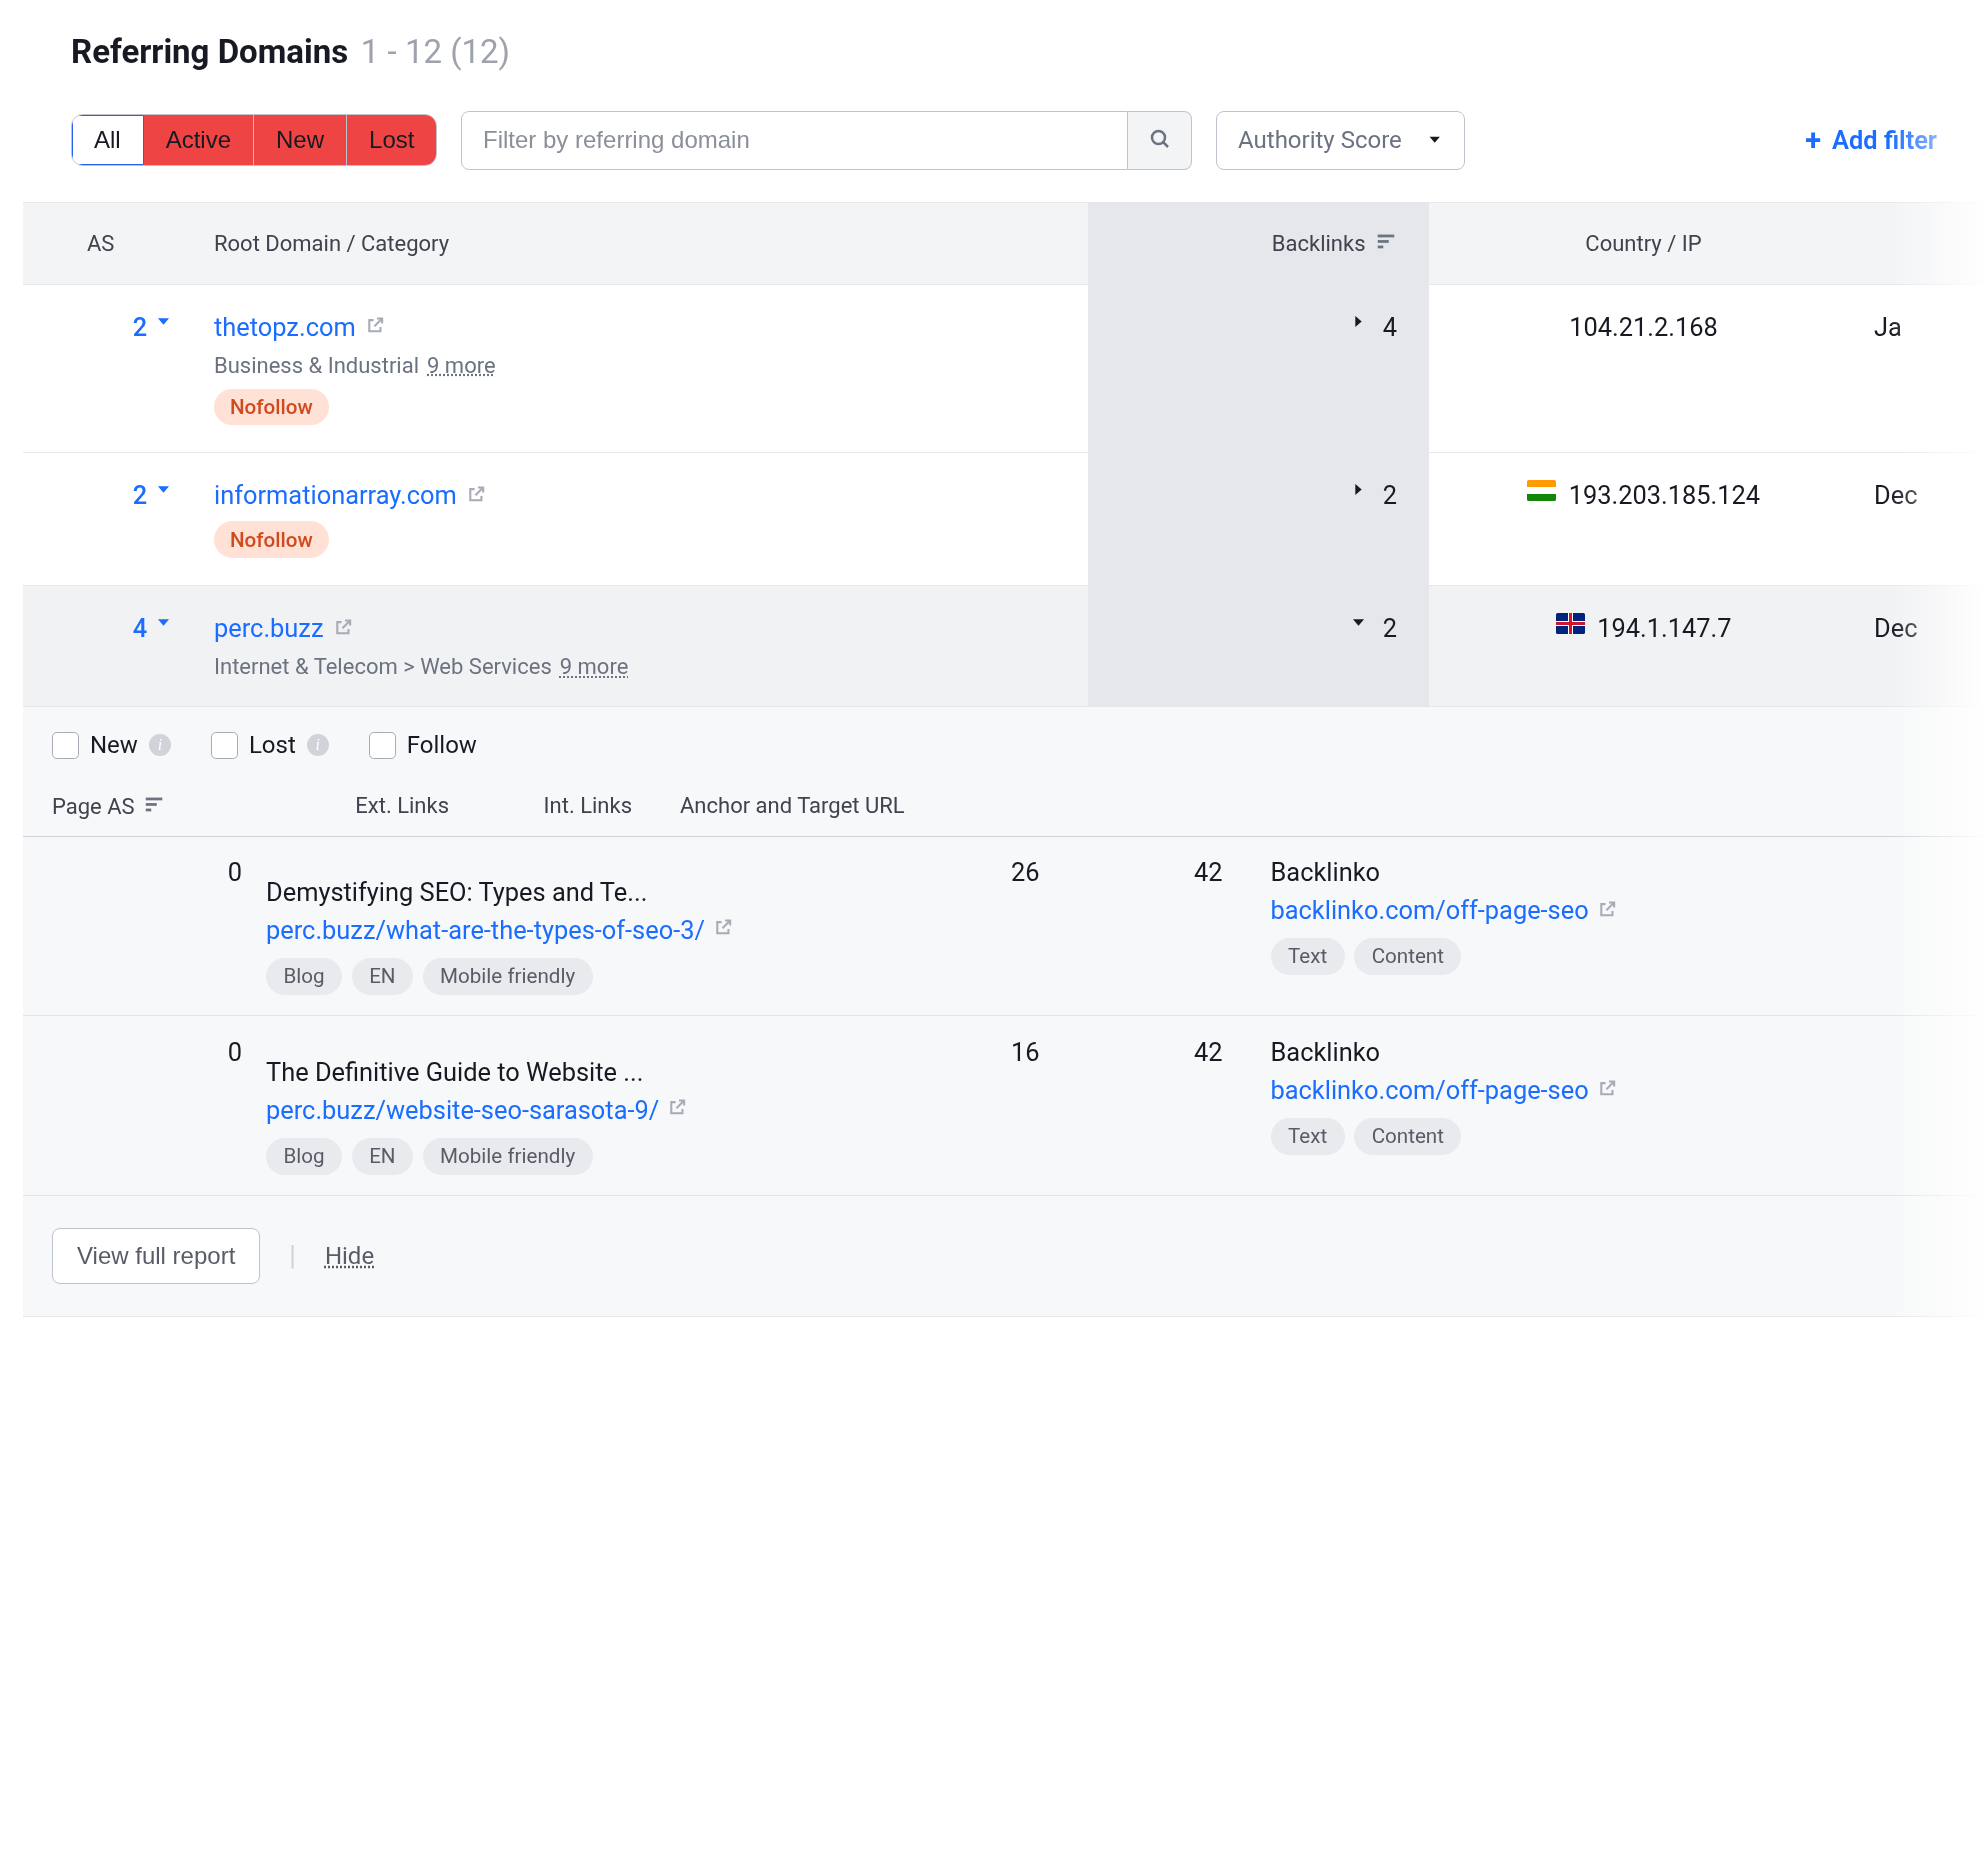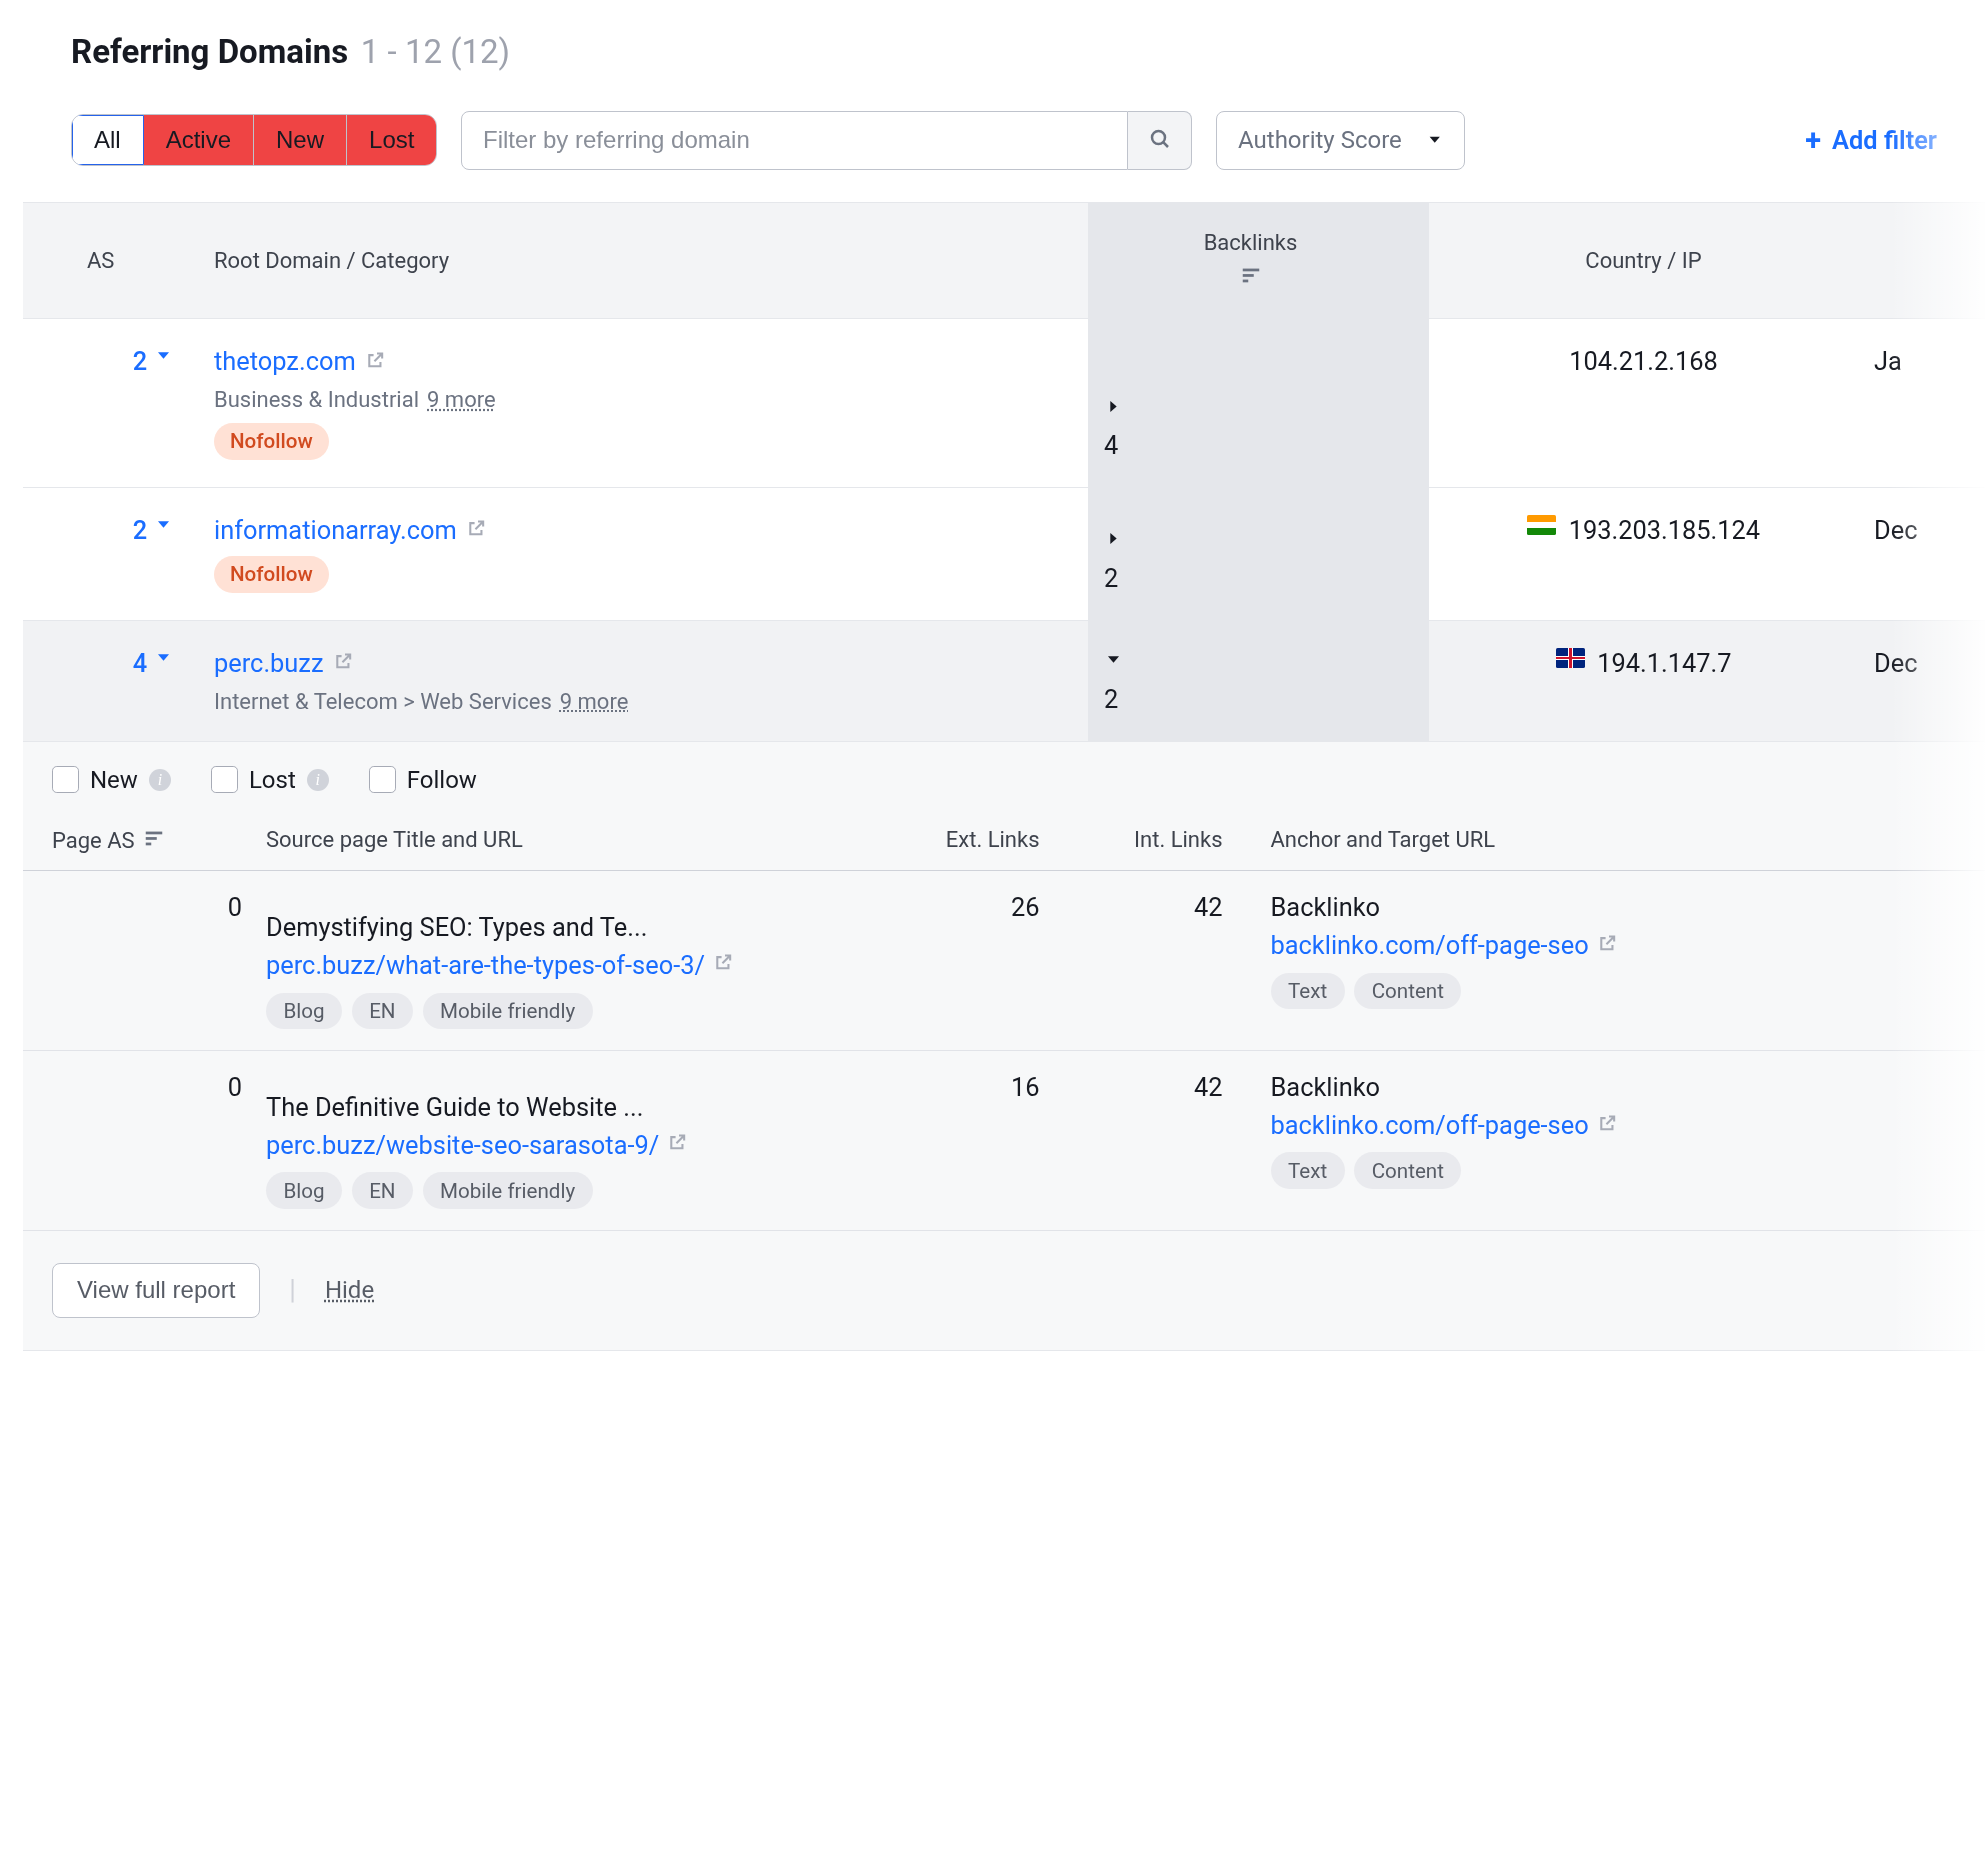--- a/index.html
+++ b/index.html
@@ -24,21 +24,21 @@
 .dropdown { padding: 14.3px 20.6px; font-size: 24px; border: 1.6px solid #bfc3cc; border-radius: 8px; background: #fff; display: flex; align-items: center; gap: 24px; color: #6b7280; cursor: pointer; }
 .add-filter { display: flex; align-items: center; gap: 11px; color: #1a6dff; font-size: 25.4px; font-weight: 600; cursor: pointer; margin-left: auto; white-space: nowrap; }
 .plus { font-size: 29px; font-weight: 700; }
 
 
 .thead { display: flex; background: #f3f4f6; border-bottom: 0.8px solid #e5e7eb; font-size: 22px; color: #3e434d; }
 .thead .th { padding: 27px 16px; display: flex; align-items: center; }
 .th.sortable { gap: 9.5px; }
 .col-as { width: 175px; padding-left: 64px !important; }
 .col-domain { flex: 2.2; }
-.col-backlinks { width: 341px; background: #e5e7eb; justify-content: flex-end; padding-right: 32px !important; flex-direction: column; }
+.col-backlinks { width: 341px; background: #e5e7eb; justify-content: flex-end; padding-right: 32px !important; }
 .col-country { width: 429px; justify-content: center; }
 .col-date { width: 127px; }
 .sort-icon svg { width: 22px; height: 22px; }
 
 
 .drow { display: flex; border-bottom: 0.8px solid #e5e7eb; }
 .drow.expanded { background: #f1f2f4; }
 .drow .td { padding: 27px 16px; }
 .drow .td.col-as { display: flex; justify-content: flex-end; align-items: flex-start; gap: 6.4px; color: #1a6dff; font-size: 25.4px; font-weight: 500; padding-right: 25.4px !important; }
 .drow .td.col-domain { display: flex; flex-direction: column; gap: 11px; align-items: flex-start; }
@@ -274,21 +274,20 @@
 
     <div class="sub-thead">
       <div class="sc-pageas">
         <span>Page AS</span>
         <span class="sort-icon"><svg viewBox="0 0 24 24" fill="#6b7280">
               <rect x="3" y="5" width="18" height="3"></rect>
               <rect x="3" y="11" width="12" height="3"></rect>
               <rect x="3" y="17" width="6" height="3"></rect>
             </svg></span>
       </div>
-      <div class="sc-title">Source page Title and URL</div>
       <div class="sc-ext">Ext. Links</div>
       <div class="sc-int">Int. Links</div>
       <div class="sc-anchor">Anchor and Target URL</div>
       <div class="sc-date2"></div>
     </div>
 
     <div class="sub-row">
       <div class="sc-pageas">0</div>
       <div class="sc-title">
         <div class="src-title">Demystifying SEO: Types and Te...</div>

